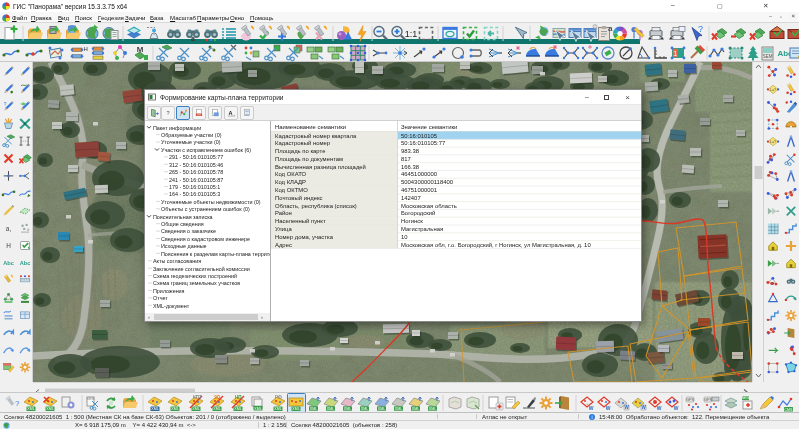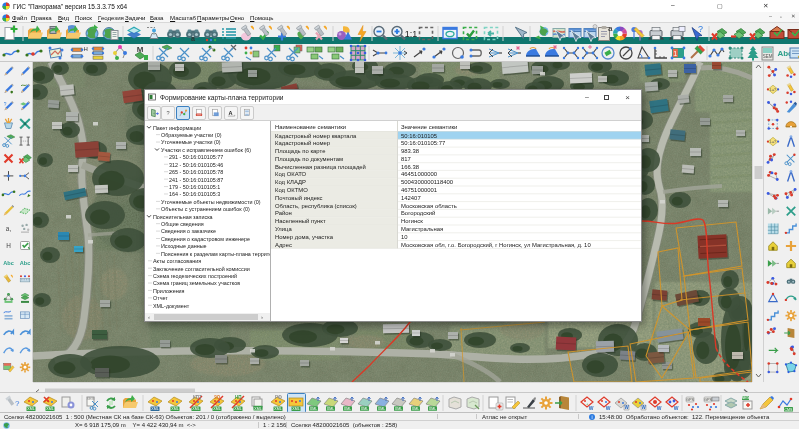--- a/index.html
+++ b/index.html
@@ -1,20 +1,20 @@
 <!DOCTYPE html>
 <html><head><meta charset="utf-8"><style>
 *{margin:0;padding:0;box-sizing:border-box}
 html,body{width:799px;height:429px;overflow:hidden;font-family:"Liberation Sans",sans-serif;background:#f0f0f0}
 #root{position:relative;width:799px;height:429px}
 #titlebar{position:absolute;left:0;top:0;width:799px;height:12px;background:#fff;font-size:6.5px;color:#111;display:flex;align-items:center}
 #titlebar .t{margin-left:3px}
 #menubar{position:absolute;left:0;top:12px;width:799px;height:11px;background:#f7f7f7;font-size:6.1px;color:#111;display:flex;align-items:center;border-bottom:1px solid #d8d8d8}
 #menubar span.mi{margin-right:0}
-#tb1{position:absolute;left:0;top:23px;width:799px;height:21px;background:#f0f0f0;border-bottom:7px solid #0f766e}
+#tb1{position:absolute;left:0;top:23px;width:640px;height:21px;background:#f0f0f0;border-bottom:5px solid #0f766e}
 #tb2{position:absolute;left:0;top:44px;width:799px;height:18px;background:#f0f0f0;border-bottom:1px solid #c8c8c8}
 #lt{position:absolute;left:0;top:62px;width:33px;height:320px;background:#f0f0f0;border-right:1px solid #d0d0d0}
 #mapwrap{position:absolute;left:33px;top:62px;width:719px;height:320px;overflow:hidden}
 #vsb{position:absolute;left:752px;top:62px;width:11px;height:320px;background:#f0f0f0;border-left:1px solid #d8d8d8}
 #rt{position:absolute;left:763px;top:62px;width:36px;height:320px;background:#f0f0f0;border-left:1px solid #d0d0d0}
 #hsb{position:absolute;left:33px;top:382px;width:719px;height:10px;background:#f0f0f0;border-top:1px solid #d8d8d8}
 #bt{position:absolute;left:0;top:392px;width:799px;height:20px;background:#f0f0f0;border-top:1px solid #c8c8c8}
 #st1{position:absolute;left:0;top:412px;width:799px;height:8px;background:#f0f0f0;border-top:1px solid #c0c0c0;font-size:6px;color:#222}
 #st2{position:absolute;left:0;top:420px;width:799px;height:9px;background:#f0f0f0;border-top:1px solid #d0d0d0;font-size:6px;color:#222}
 .sep{position:absolute;top:1px;bottom:1px;width:1px;background:#c8c8c8}

